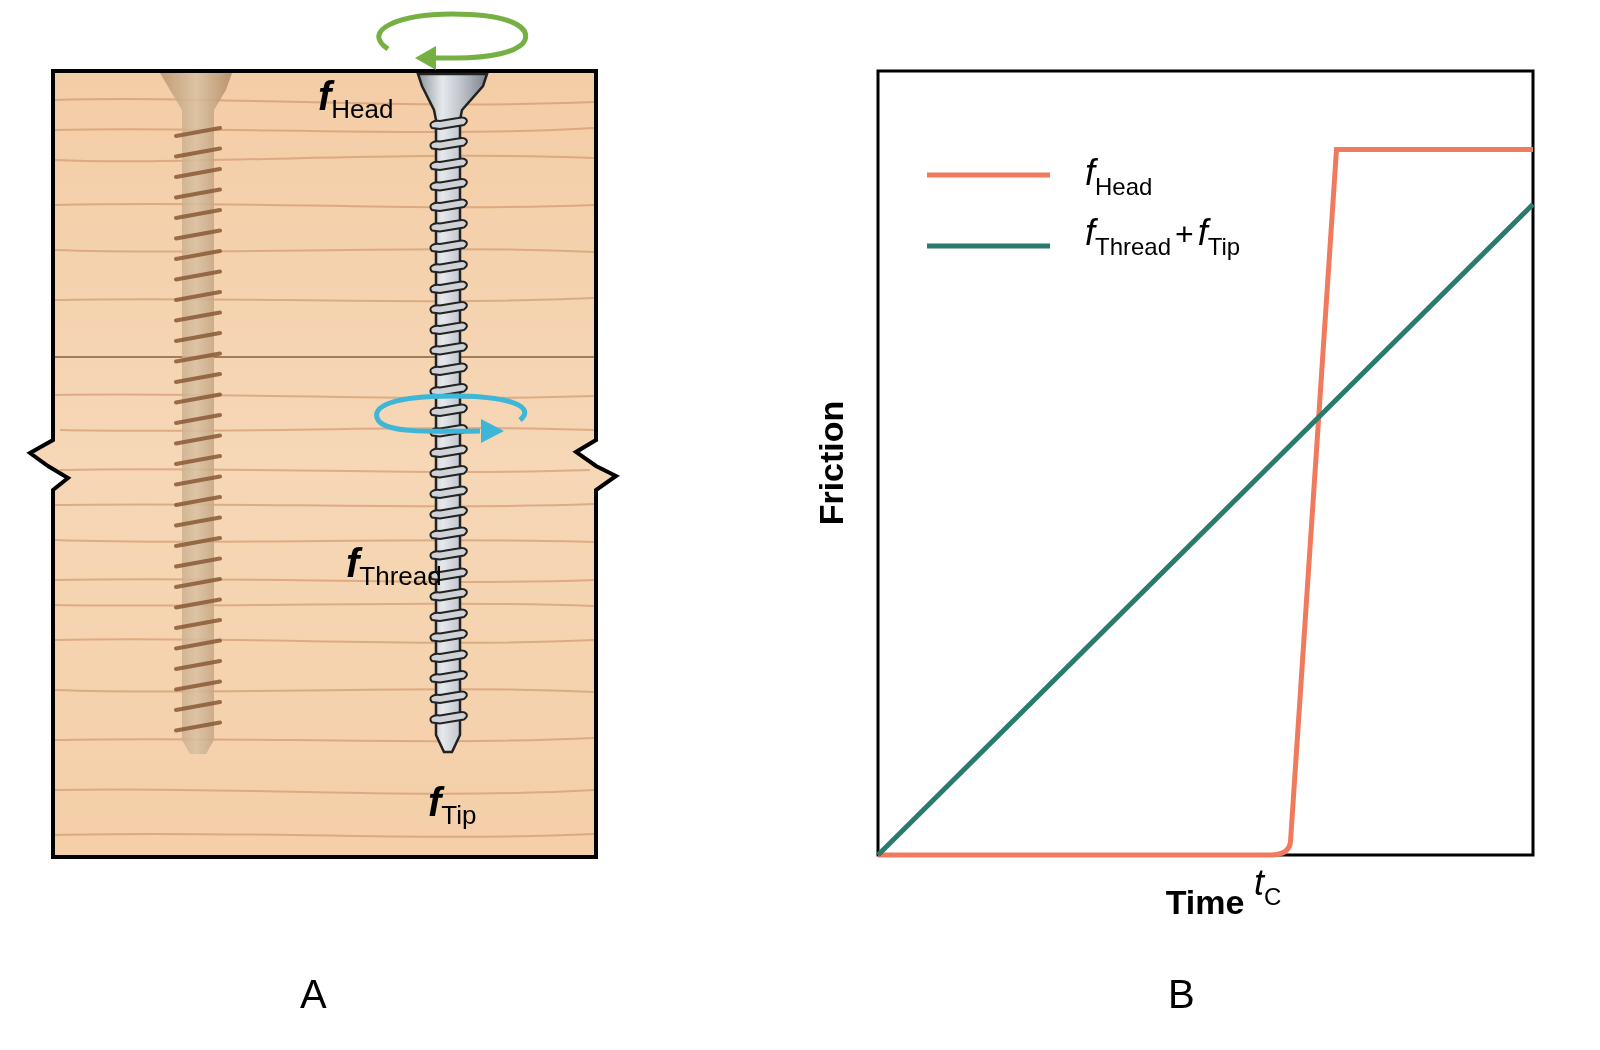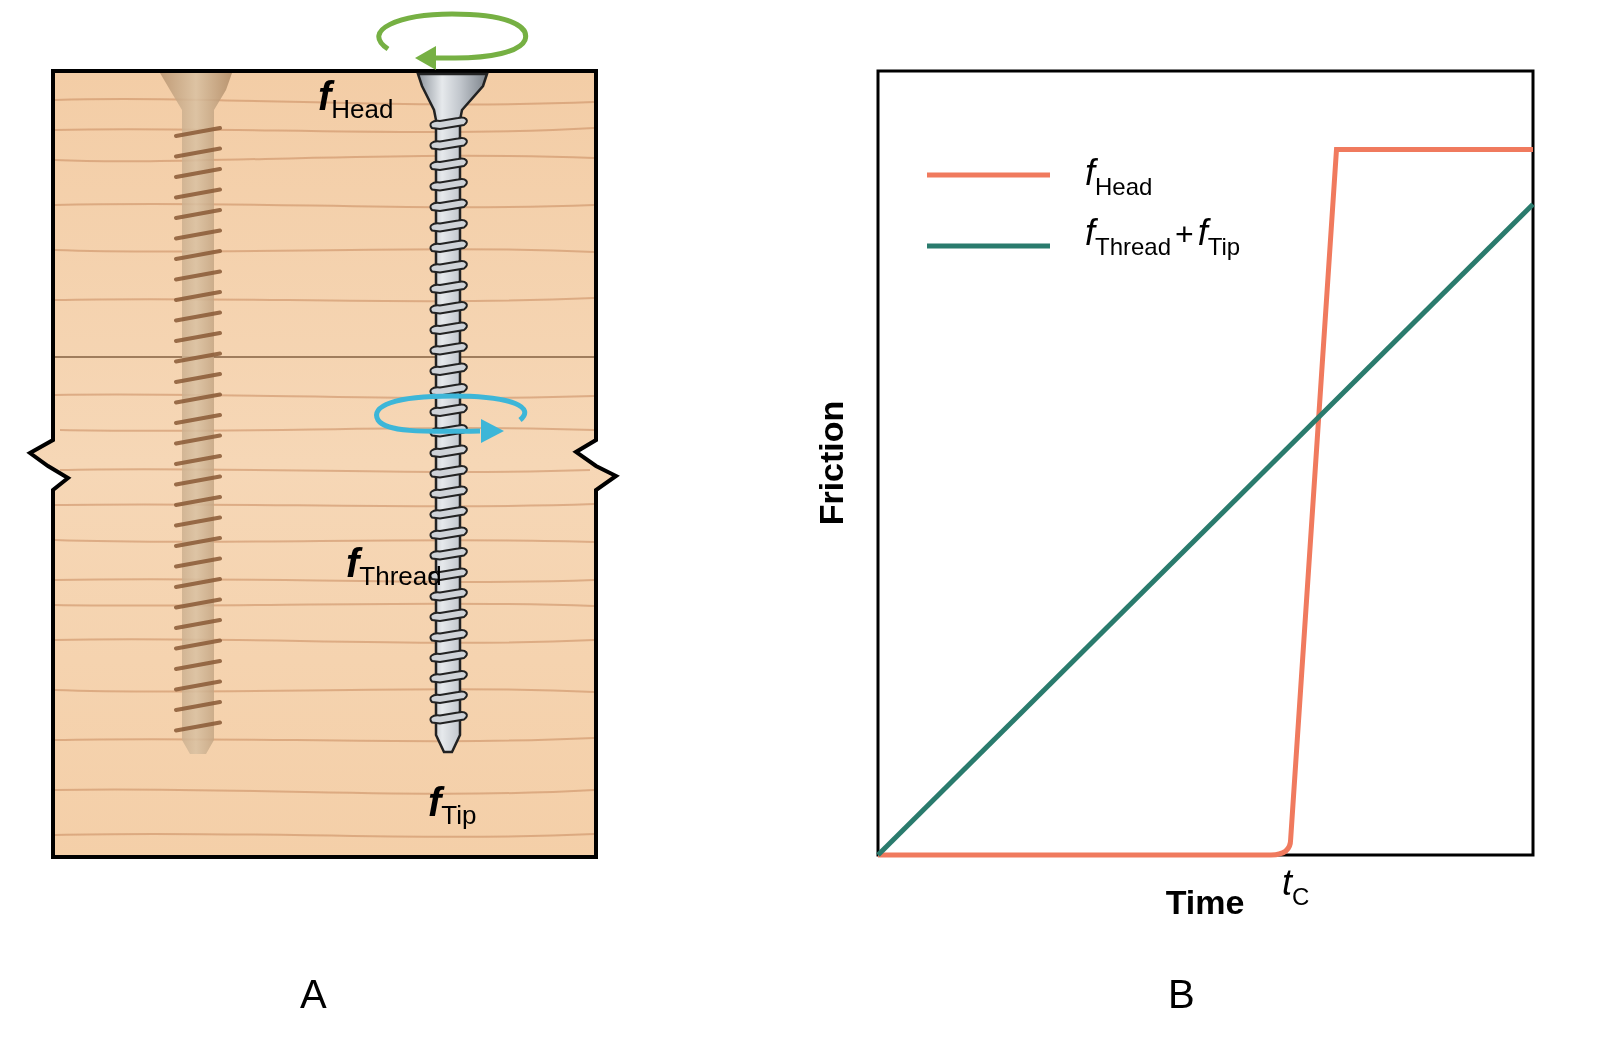--- a/index.html
+++ b/index.html
@@ -173,18 +173,18 @@
     <text x="565" y="914" text-anchor="middle" font-size="34" font-weight="bold" fill="#000">Time</text>
   </svg>
 
   <div class="legend-label" style="left:445px;top:152px;">
     <span class="f">f</span><span class="sub">Head</span>
   </div>
   <div class="legend-label" style="left:445px;top:212px;">
     <span class="f">f</span><span class="sub">Thread</span><span class="plus">+</span><span class="f">f</span><span class="sub">Tip</span>
   </div>
 
-  <div class="legend-label" style="left:642px;top:862px;">
+  <div class="legend-label" style="left:614px;top:862px;">
     <span class="f" style="font-weight:normal;">t</span><span class="sub">C</span>
   </div>
 
   <div class="panel-letter" style="left:528px;top:972px;">B</div>
 </div>
 
 </body></html>

